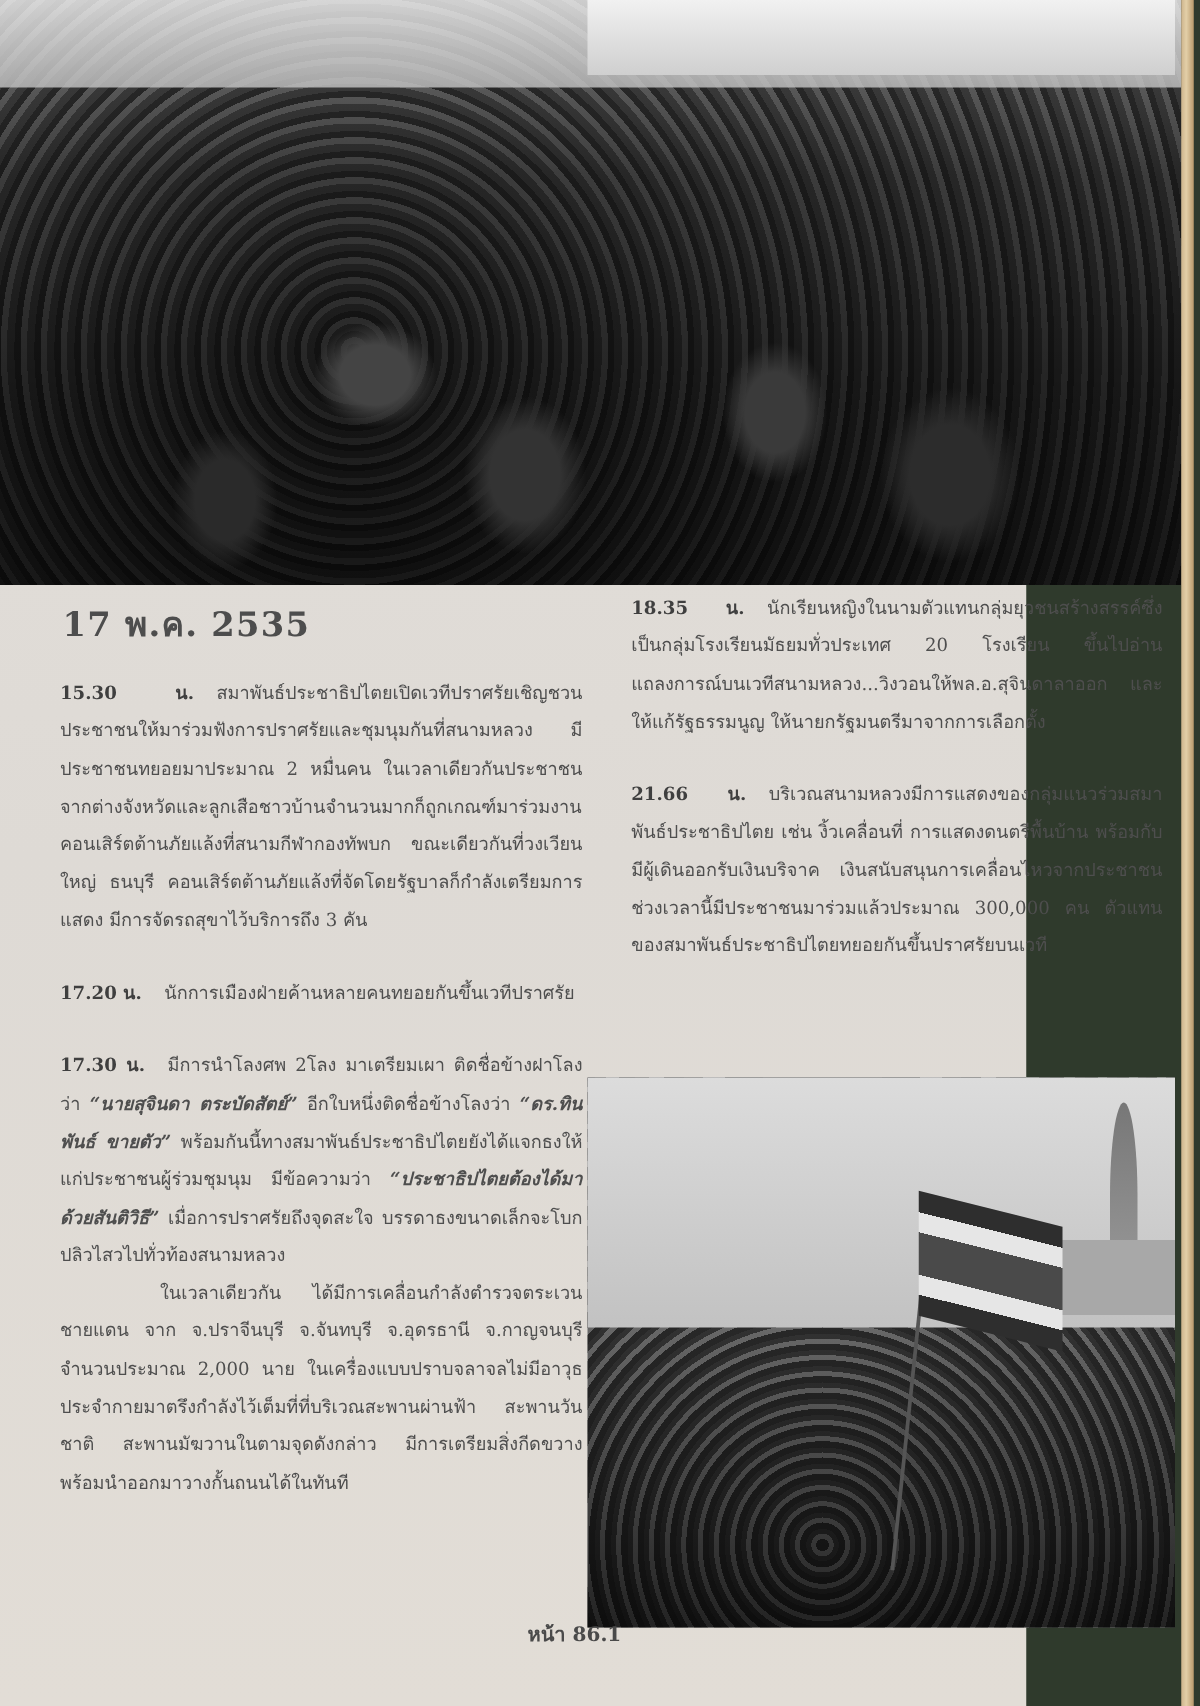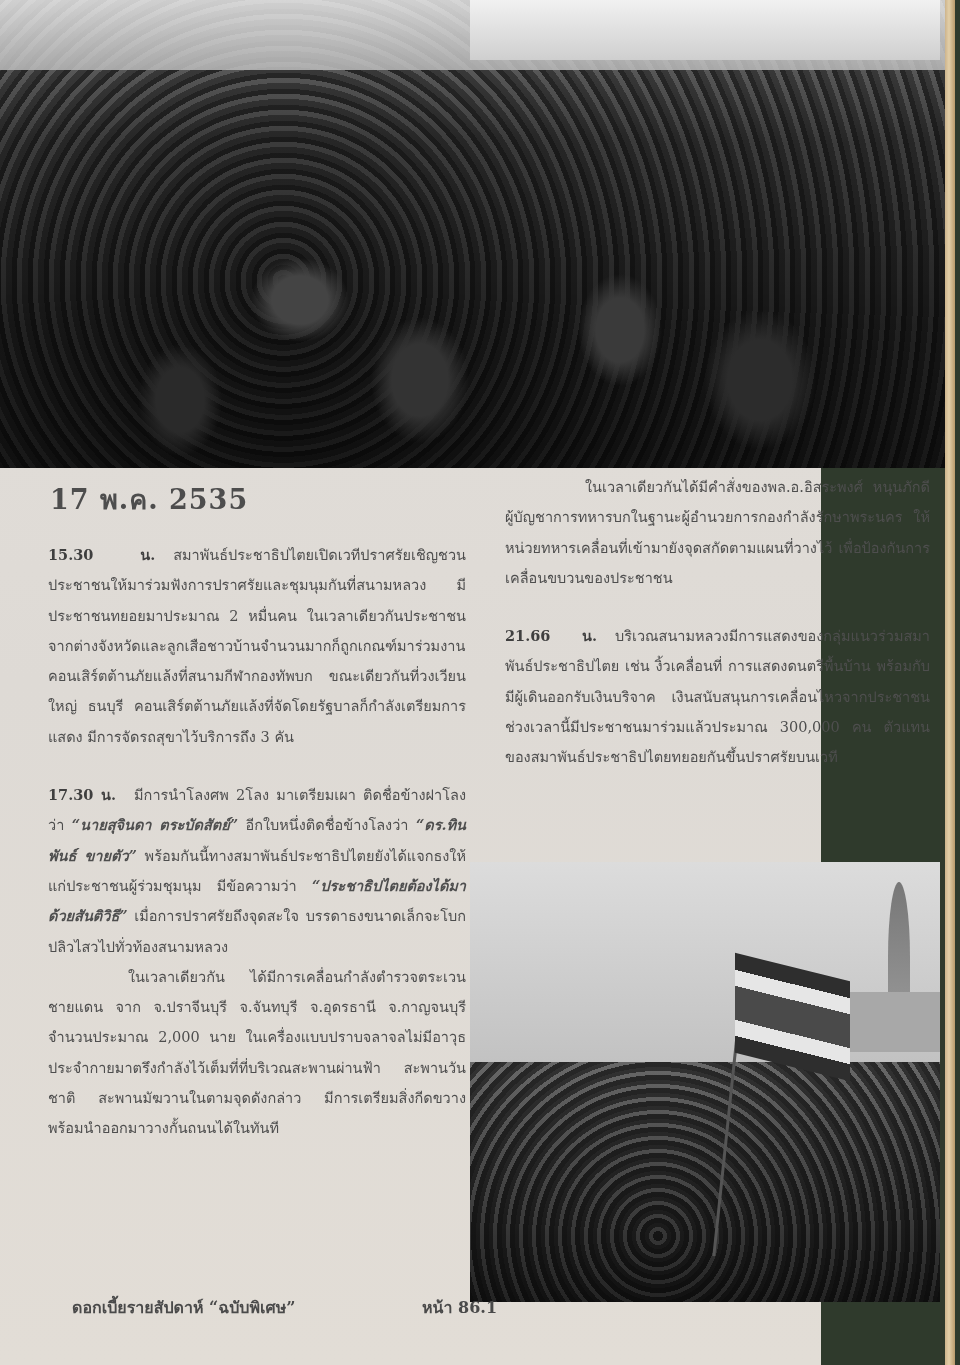--- a/index.html
+++ b/index.html
@@ -62,39 +62,41 @@
     <div class="temple"></div>
   </div>
 
   <div class="date-heading">17 พ.ค. 2535</div>
 
   <div class="col col-left">
     <div class="entry">
       <p><span class="time">15.30 น.</span><span>สมาพันธ์ประชาธิปไตยเปิดเวทีปราศรัยเชิญชวนประชาชนให้มาร่วมฟังการปราศรัยและชุมนุมกันที่สนามหลวง มีประชาชนทยอยมาประมาณ 2 หมื่นคน ในเวลาเดียวกันประชาชนจากต่างจังหวัดและลูกเสือชาวบ้านจำนวนมากก็ถูกเกณฑ์มาร่วมงานคอนเสิร์ตต้านภัยแล้งที่สนามกีฬากองทัพบก ขณะเดียวกันที่วงเวียนใหญ่ ธนบุรี คอนเสิร์ตต้านภัยแล้งที่จัดโดยรัฐบาลก็กำลังเตรียมการแสดง มีการจัดรถสุขาไว้บริการถึง 3 คัน</span></p>
     </div>
     <div class="entry">
+      <p><span class="time">17.20 น.</span><span>นักการเมืองฝ่ายค้านหลายคนทยอยกันขึ้นเวทีปราศรัย</span></p>
+    </div>
+    <div class="entry">
       <p><span class="time">17.30 น.</span><span>มีการนำโลงศพ 2โลง มาเตรียมเผา ติดชื่อข้างฝาโลงว่า </span><span class="ital">“นายสุจินดา ตระบัดสัตย์”</span><span> อีกใบหนึ่งติดชื่อข้างโลงว่า </span><span class="ital">“ดร.ทินพันธ์ ขายตัว”</span><span> พร้อมกันนี้ทางสมาพันธ์ประชาธิปไตยยังได้แจกธงให้แก่ประชาชนผู้ร่วมชุมนุม มีข้อความว่า </span><span class="ital">“ประชาธิปไตยต้องได้มาด้วยสันติวิธี”</span><span> เมื่อการปราศรัยถึงจุดสะใจ บรรดาธงขนาดเล็กจะโบกปลิวไสวไปทั่วท้องสนามหลวง</span></p>
       <p class="indent">ในเวลาเดียวกัน ได้มีการเคลื่อนกำลังตำรวจตระเวนชายแดน จาก จ.ปราจีนบุรี จ.จันทบุรี จ.อุดรธานี จ.กาญจนบุรี จำนวนประมาณ 2,000 นาย ในเครื่องแบบปราบจลาจลไม่มีอาวุธประจำกายมาตรึงกำลังไว้เต็มที่ที่บริเวณสะพานผ่านฟ้า สะพานวันชาติ สะพานมัฆวานในตามจุดดังกล่าว มีการเตรียมสิ่งกีดขวาง พร้อมนำออกมาวางกั้นถนนได้ในทันที</p>
     </div>
   </div>
 
   <div class="col col-right">
     <div class="entry">
-      <p class="indent">ในเวลาเดียวกันได้มีคำสั่งของพล.อ.อิสระพงศ์ หนุนภักดี ผู้บัญชาการทหารบกในฐานะผู้อำนวยการกองกำลังรักษาพระนคร ให้หน่วยทหารเคลื่อนที่เข้ามายังจุดสกัดตามแผนที่วางไว้ เพื่อป้องกันการเคลื่อนขบวนของประชาชน</p>
+      <p><span class="time">18.35 น.</span><span>นักเรียนหญิงในนามตัวแทนกลุ่มยุวชนสร้างสรรค์ซึ่งเป็นกลุ่มโรงเรียนมัธยมทั่วประเทศ 20 โรงเรียน ขึ้นไปอ่านแถลงการณ์บนเวทีสนามหลวง...วิงวอนให้พล.อ.สุจินดาลาออก และให้แก้รัฐธรรมนูญ ให้นายกรัฐมนตรีมาจากการเลือกตั้ง</span></p>
     </div>
     <div class="entry">
       <p><span class="time">21.66 น.</span><span>บริเวณสนามหลวงมีการแสดงของกลุ่มแนวร่วมสมาพันธ์ประชาธิปไตย เช่น งิ้วเคลื่อนที่ การแสดงดนตรีพื้นบ้าน พร้อมกับมีผู้เดินออกรับเงินบริจาค เงินสนับสนุนการเคลื่อนไหวจากประชาชน ช่วงเวลานี้มีประชาชนมาร่วมแล้วประมาณ 300,000 คน ตัวแทนของสมาพันธ์ประชาธิปไตยทยอยกันขึ้นปราศรัยบนเวที</span></p>
     </div>
   </div>
 
   <div class="photo photo-flag">
     <div class="sky"></div>
     <div class="chedi"></div>
     <div class="hall"></div>
     <div class="pole"></div>
     <div class="flag"></div>
   </div>
 
-  <div class="footer footer-title">ดอกเบี้ยรายสัปดาห์ “ฉบับพิเศษ”</div>
   <div class="footer footer-page">หน้า 86.1</div>
 </div>
 
 <div class="binding"></div>
 
 </body></html>

